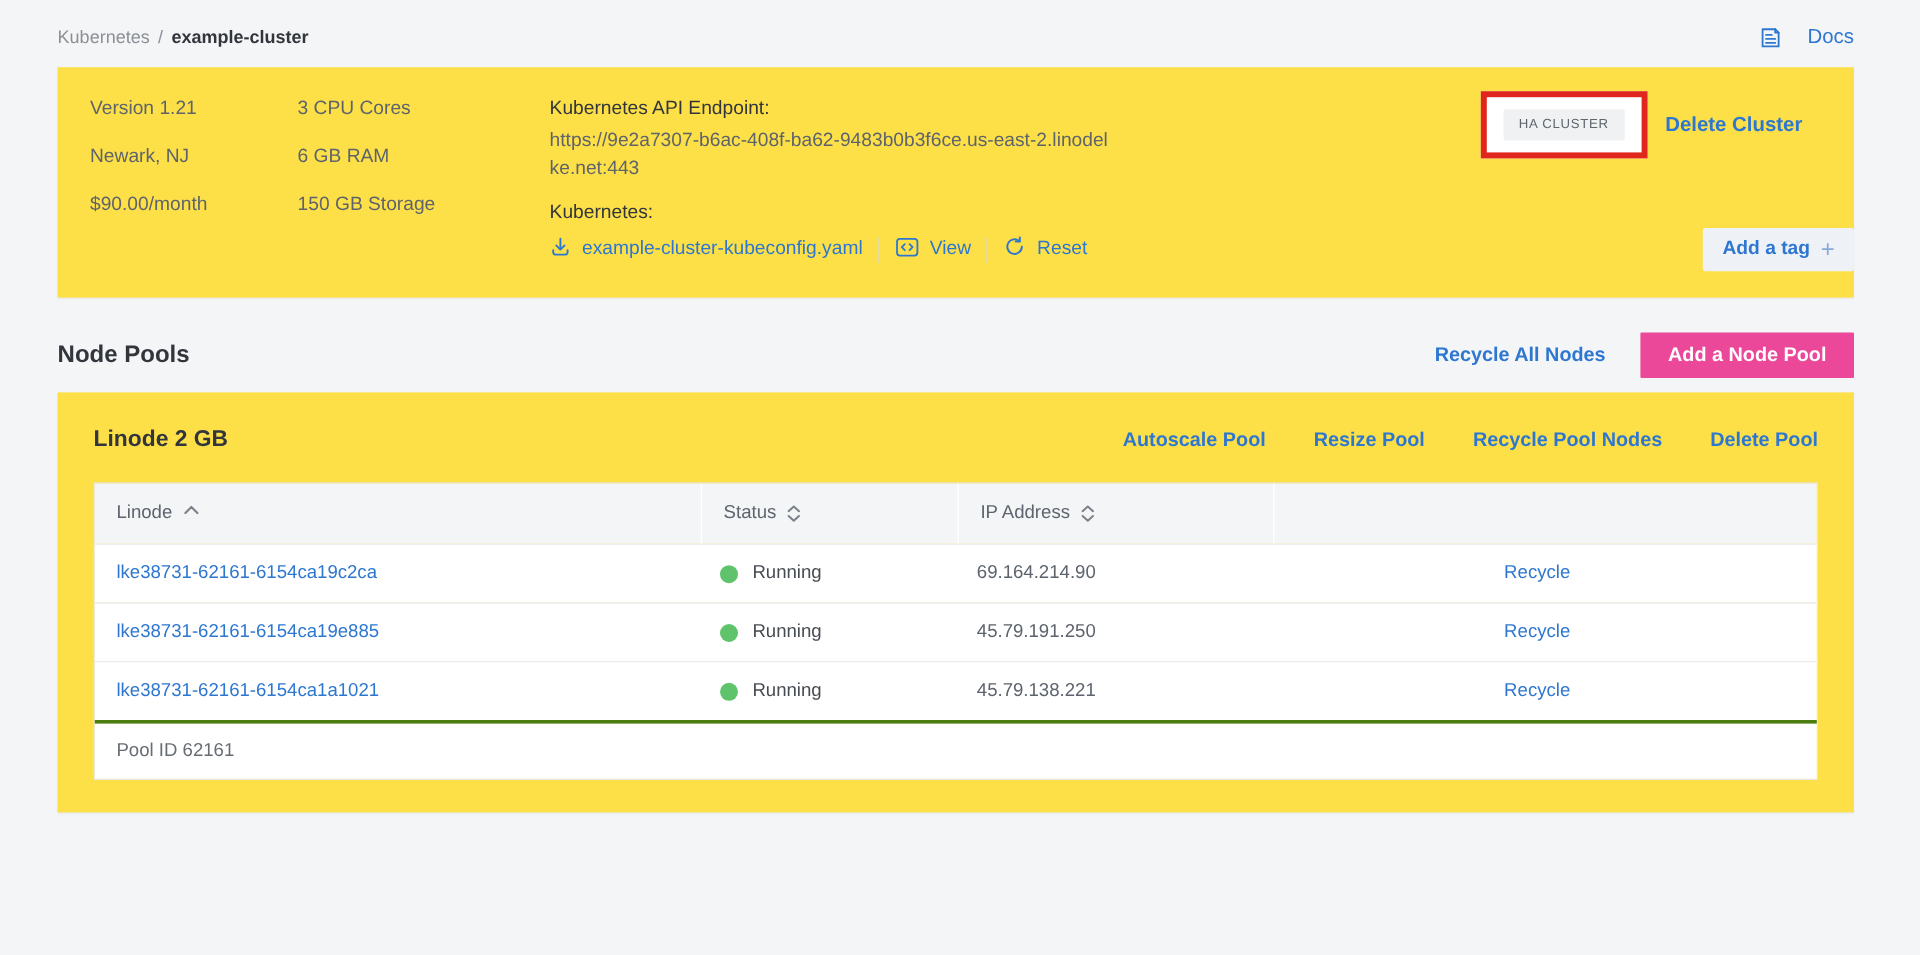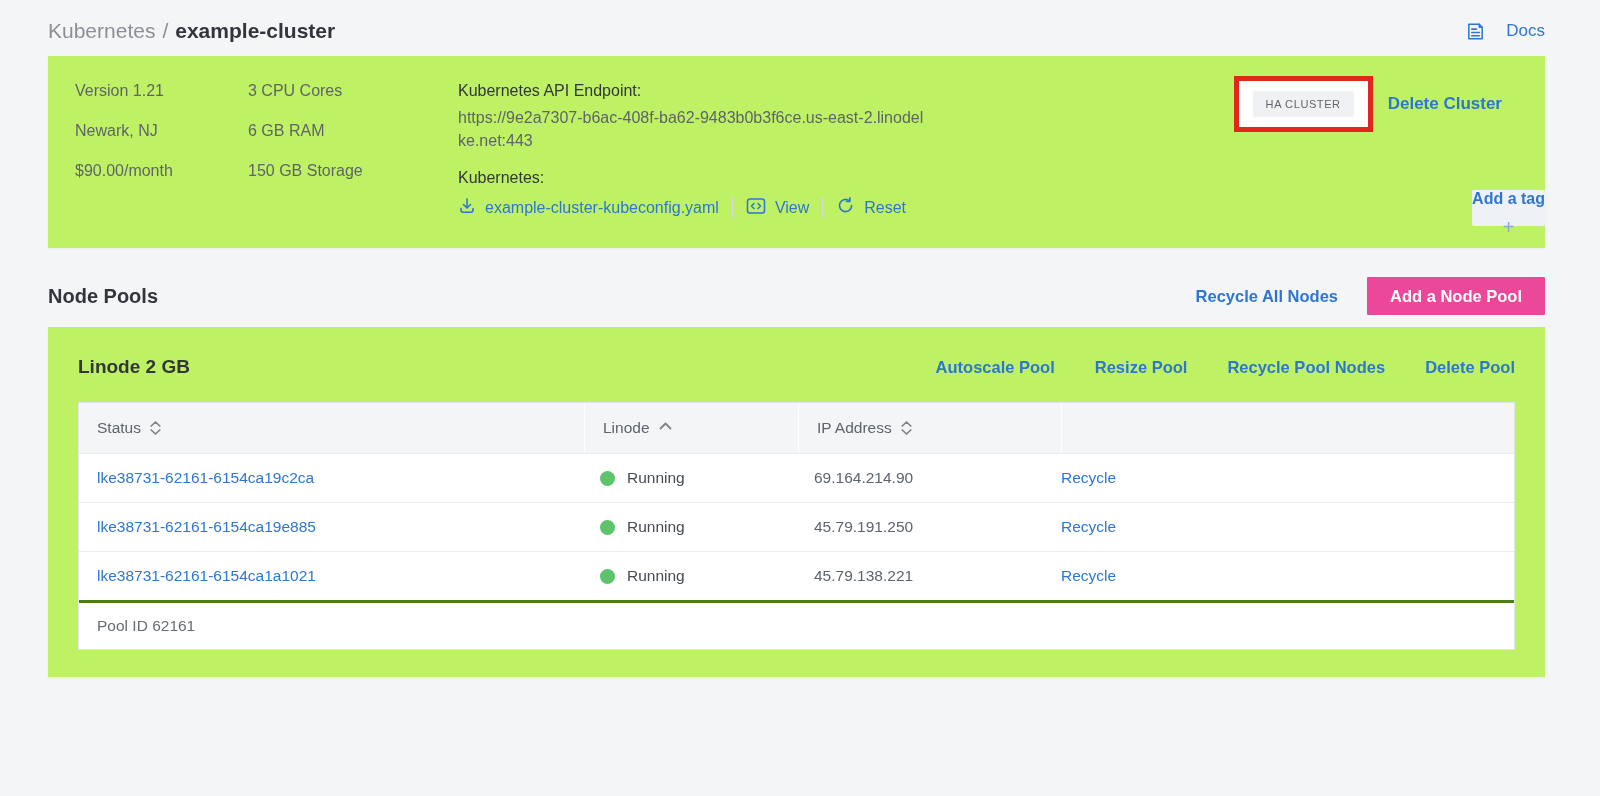--- a/index.html
+++ b/index.html
@@ -6,48 +6,48 @@
   html,body { width:1600px; height:796px; overflow:hidden; }
   body {
     background:#f4f5f6;
     font-family:"Liberation Sans", sans-serif;
     color:#5f646b;
   }
   .page { width:1600px; height:796px; padding:0 55px 0 48px; }
 
   
   .topbar { display:flex; justify-content:space-between; align-items:center; padding-top:20px; height:42px; }
-  .breadcrumb { font-size:21px; color:#8b9097; }
+  .breadcrumb { font-size:15px; color:#8b9097; }
   .breadcrumb .crumb-section { color:#8b9097; }
   .breadcrumb .crumb-sep { margin:0 7px; color:#8b9097; }
   .breadcrumb .crumb-current { color:#32363c; font-weight:700; }
   .docs-link { display:flex; align-items:center; gap:20px; color:#2e77d0; font-size:17px; cursor:pointer; }
   .docs-link svg { display:block; }
 
   
-  .card { background:#bef264; box-shadow:0 1px 2px rgba(0,0,0,.05); }
+  .card { background:#fde047; box-shadow:0 1px 2px rgba(0,0,0,.05); }
   .summary-card { position:relative; margin-top:14px; height:192px; display:flex; padding:26px 0 0 27px; }
   .spec-col { font-size:16px; color:#5f646b; }
   .spec-col-1 { width:173px; }
   .spec-col-2 { width:210px; }
   .spec-item { height:22px; margin-bottom:18px; }
   .endpoint-col { width:470px; font-size:16px; }
   .bold-label { color:#32363c; font-weight:400; margin-bottom:6px; }
   .endpoint-url { color:#5f646b; line-height:23px; word-break:break-all; }
   .kubeconfig-label { margin-top:17px; }
   .kubeconfig-row { display:flex; align-items:center; margin-top:9px; }
   .kc-link { display:flex; align-items:center; gap:9px; color:#2e77d0; font-size:16px; cursor:pointer; }
   .kc-divider { width:1px; height:21px; background:#d7d9dc; margin:0 13px; }
 
   .summary-right-top { position:absolute; top:20px; right:43px; display:flex; align-items:center; gap:15px; }
   .red-annotation { border:5px solid #e0271d; background:#fff; padding:10px 14px; }
   .ha-chip { background:#f0f1f3; color:#5f666e; font-size:11px; letter-spacing:.6px; padding:7px 13px; border-radius:2px; white-space:nowrap; }
   .delete-cluster { color:#2e77d0; font-size:17px; font-weight:700; cursor:pointer; white-space:nowrap; }
   .add-tag-btn { position:absolute; right:0; bottom:22px; height:36px; background:#eef1f6; border:none; border-radius:2px;
-    display:flex; align-items:center; gap:9px; padding:0 0; cursor:pointer;flex-direction:column; }
+    display:flex; align-items:center; gap:9px; padding:0 16px; cursor:pointer; }
   .add-tag-label { color:#2e77d0; font-size:16px; font-weight:700; font-family:"Liberation Sans",sans-serif; }
   .add-tag-plus { color:#8aa9d9; font-size:20px; font-weight:400; line-height:1; }
 
   
   .section-row { display:flex; justify-content:space-between; align-items:center; margin-top:29px; height:38px; }
   .section-title { font-size:20px; font-weight:700; color:#32363c; }
   .section-actions { display:flex; align-items:center; gap:29px; }
   .text-action { color:#2e77d0; font-size:16.5px; font-weight:700; cursor:pointer; white-space:nowrap; }
   .primary-btn { background:#ec4899; color:#fff; font-size:16.5px; font-weight:700; height:38px; padding:0 23px;
     border:none; border-radius:1px; display:flex; align-items:center; cursor:pointer; font-family:"Liberation Sans",sans-serif; }
@@ -64,21 +64,21 @@
   .t-head-cell + .t-head-cell { border-left:1px solid #ffffff; }
   .t-head-cell.empty { cursor:default; }
   .sort-stack { display:flex; flex-direction:column; gap:2px; }
   .t-row { display:grid; grid-template-columns:505px 214px 263px 1fr; height:49px; align-items:center; border-top:1px solid #e8eaed; background:#fff; }
   .t-cell { padding-left:18px; font-size:15.5px; }
   .linode-link { color:#2e77d0; cursor:pointer; }
   .status-cell { display:flex; align-items:center; gap:12px; padding-left:16px; }
   .status-dot { width:15px; height:15px; border-radius:50%; background:#5ec36a; }
   .status-text { color:#464c52; font-size:15.5px; }
   .ip-cell { color:#5d646d; padding-left:16px; }
-  .action-cell { display:flex; justify-content:flex-start; padding-right:13px; }
+  .action-cell { display:flex; justify-content:center; padding-right:13px; }
   .recycle-link { color:#2e77d0; font-size:15.5px; cursor:pointer; }
   .t-foot { height:49px; display:flex; align-items:center; border-top:3px solid #4d7c0f; background:#fff; }
   .t-foot span { padding-left:18px; font-size:15.5px; color:#686d74; }
 </style>
 </head>
 <body>
 
 <div class="page">
 
   <div class="topbar">
@@ -176,35 +176,35 @@
         <span class="text-action">Autoscale Pool</span>
         <span class="text-action">Resize Pool</span>
         <span class="text-action">Recycle Pool Nodes</span>
         <span class="text-action">Delete Pool</span>
       </div>
     </div>
 
     <div class="pool-table">
       <div class="t-head">
         <div class="t-head-cell">
-          <span>Status</span>
-          <span class="sort-stack">
-            <svg width="11" height="6" viewBox="0 0 11 6" fill="none" stroke="#7d838b" stroke-width="1.7" stroke-linecap="round" stroke-linejoin="round">
-                <polyline points="1.2,5 5.5,1 9.8,5"></polyline>
-              </svg>
-            <svg width="11" height="6" viewBox="0 0 11 6" fill="none" stroke="#7d838b" stroke-width="1.7" stroke-linecap="round" stroke-linejoin="round">
-                <polyline points="1.2,1 5.5,5 9.8,1"></polyline>
-              </svg>
-          </span>
-        </div>
-        <div class="t-head-cell">
           <span>Linode</span>
           <span style="margin-top:-6px;">
             <svg width="13" height="8" viewBox="0 0 13 8" fill="none" stroke="#7d838b" stroke-width="1.8" stroke-linecap="round" stroke-linejoin="round">
                 <polyline points="1.5,6.5 6.5,1.5 11.5,6.5"></polyline>
+              </svg>
+          </span>
+        </div>
+        <div class="t-head-cell">
+          <span>Status</span>
+          <span class="sort-stack">
+            <svg width="11" height="6" viewBox="0 0 11 6" fill="none" stroke="#7d838b" stroke-width="1.7" stroke-linecap="round" stroke-linejoin="round">
+                <polyline points="1.2,5 5.5,1 9.8,5"></polyline>
+              </svg>
+            <svg width="11" height="6" viewBox="0 0 11 6" fill="none" stroke="#7d838b" stroke-width="1.7" stroke-linecap="round" stroke-linejoin="round">
+                <polyline points="1.2,1 5.5,5 9.8,1"></polyline>
               </svg>
           </span>
         </div>
         <div class="t-head-cell">
           <span>IP Address</span>
           <span class="sort-stack">
             <svg width="11" height="6" viewBox="0 0 11 6" fill="none" stroke="#7d838b" stroke-width="1.7" stroke-linecap="round" stroke-linejoin="round">
                 <polyline points="1.2,5 5.5,1 9.8,5"></polyline>
               </svg>
             <svg width="11" height="6" viewBox="0 0 11 6" fill="none" stroke="#7d838b" stroke-width="1.7" stroke-linecap="round" stroke-linejoin="round">

